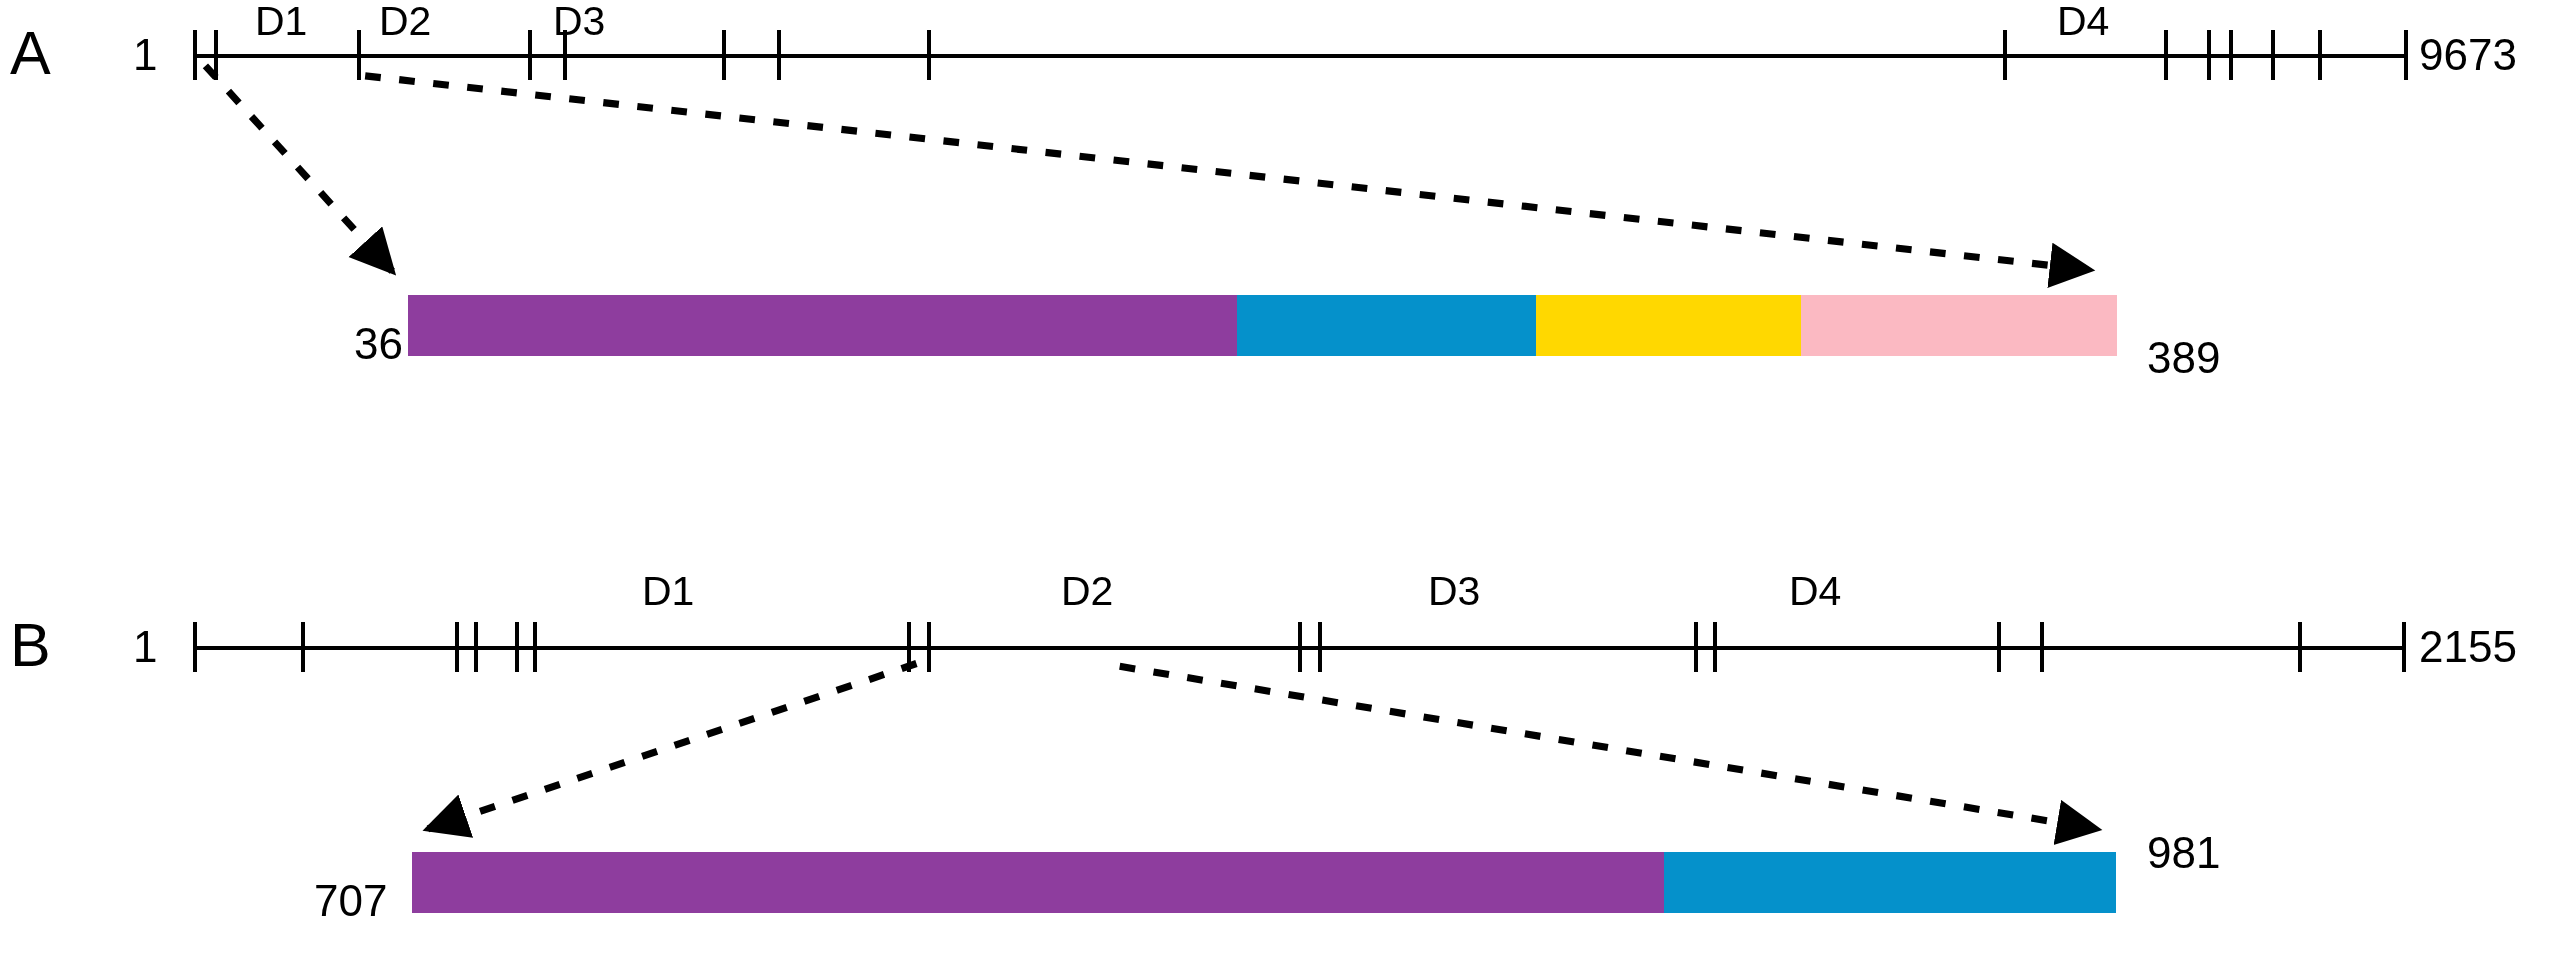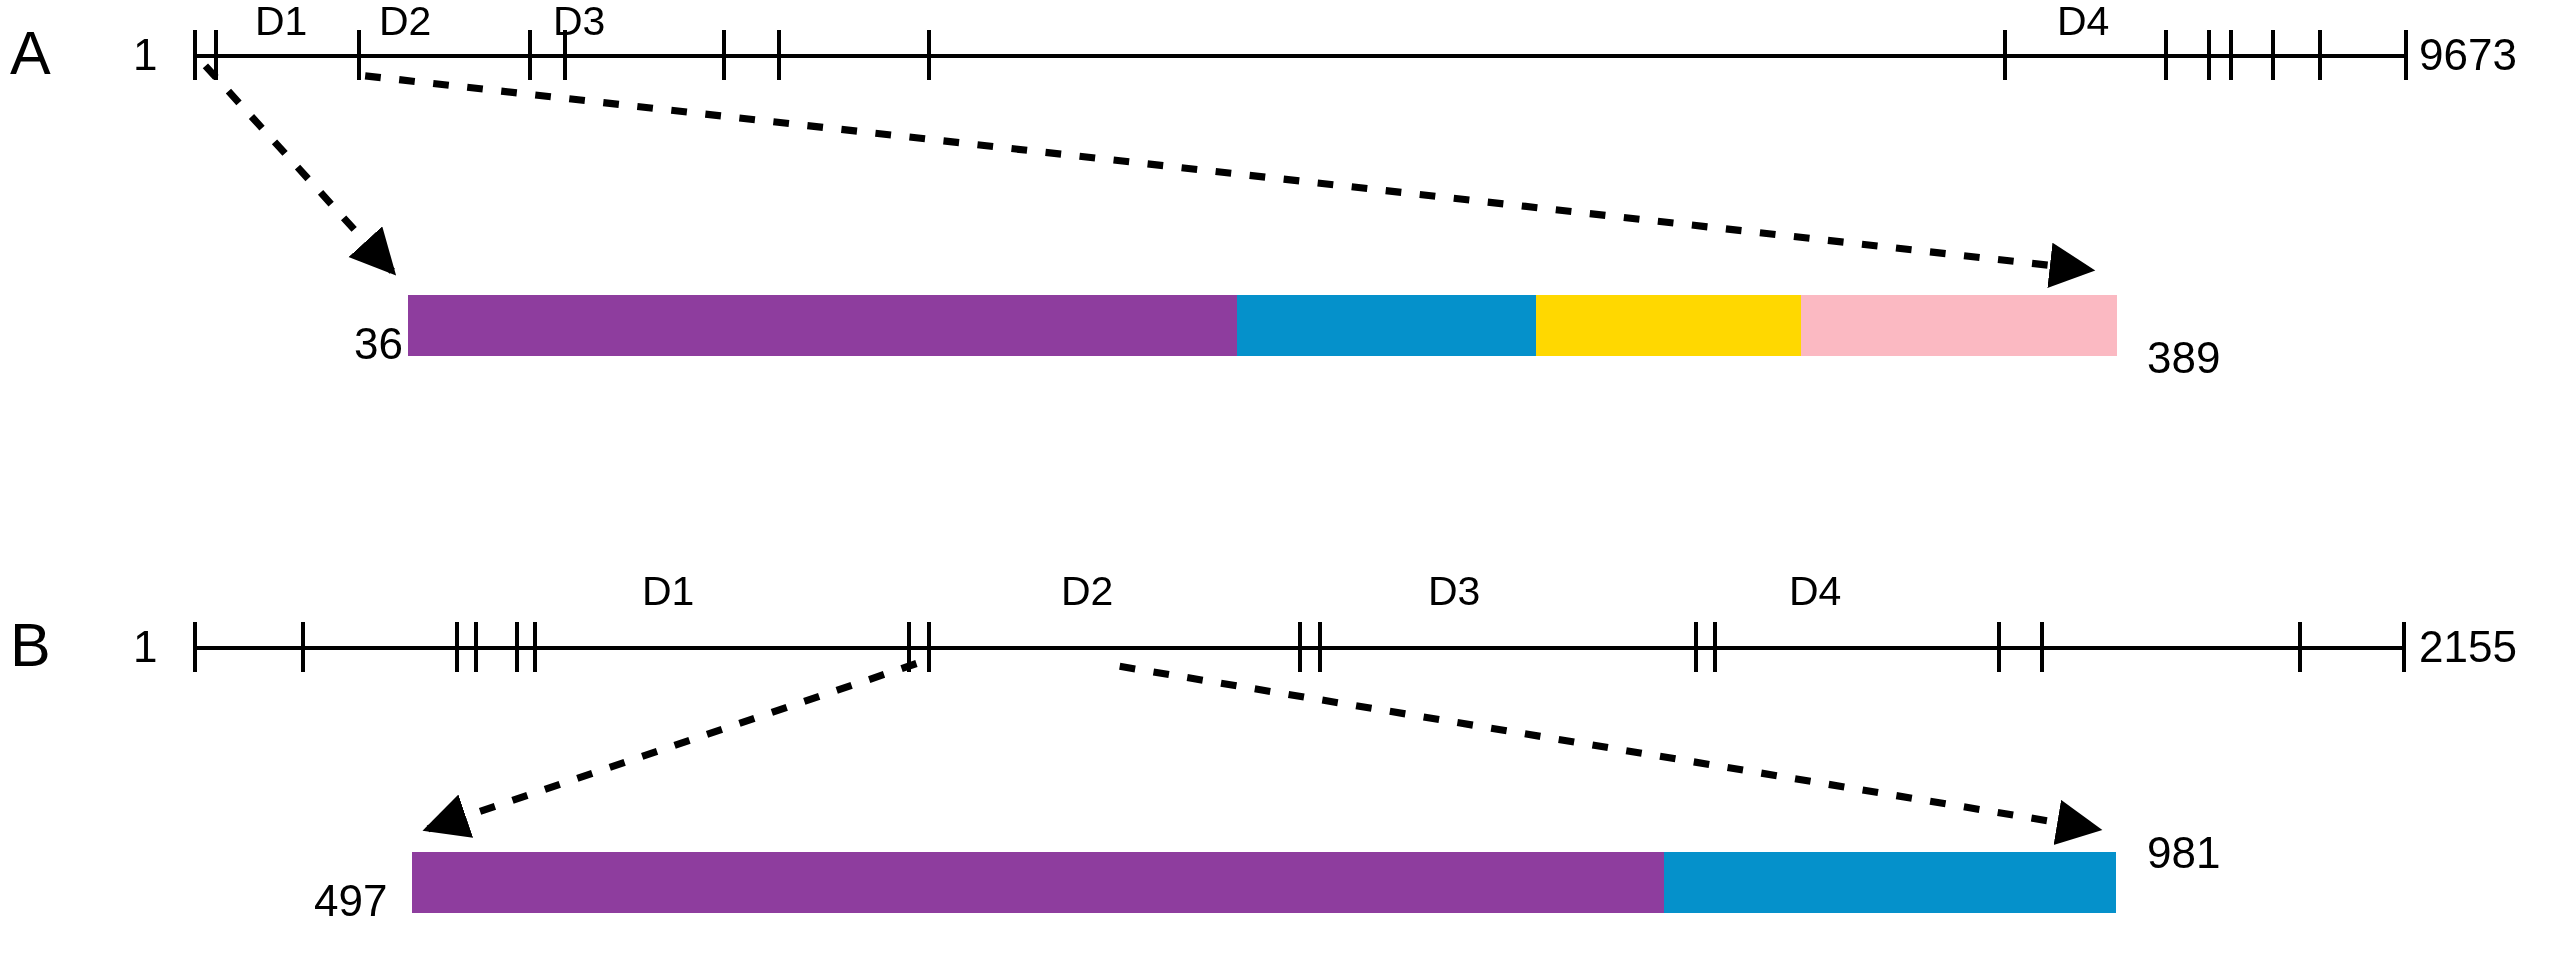--- a/index.html
+++ b/index.html
@@ -150,21 +150,21 @@
   <div class="tick" style="left:927px; top:622px; height:50px;"></div>
   <div class="tick" style="left:1298px; top:622px; height:50px;"></div>
   <div class="tick" style="left:1318px; top:622px; height:50px;"></div>
   <div class="tick" style="left:1694px; top:622px; height:50px;"></div>
   <div class="tick" style="left:1713px; top:622px; height:50px;"></div>
   <div class="tick" style="left:1997px; top:622px; height:50px;"></div>
   <div class="tick" style="left:2040px; top:622px; height:50px;"></div>
   <div class="tick" style="left:2298px; top:622px; height:50px;"></div>
   <div class="tick" style="left:2402px; top:622px; height:50px;"></div>
 
-  <div class="end-label" style="left:314px; top:879px;">497</div>
+  <div class="end-label" style="left:314px; top:879px;">707</div>
   <div class="end-label" style="left:2147px; top:831px;">981</div>
 
   <div class="bar-row" style="left:412px; top:852px; width:1704px;">
     <div class="bar-seg" style="width:73.5%; background:#8E3D9E;"></div>
     <div class="bar-seg" style="width:26.5%; background:#0591CB;"></div>
   </div>
 
   <svg class="overlay" viewBox="0 0 3612 1344">
     <defs>
       <marker id="arrowhead" markerWidth="7" markerHeight="7" refX="5.6" refY="3.2" orient="auto">

